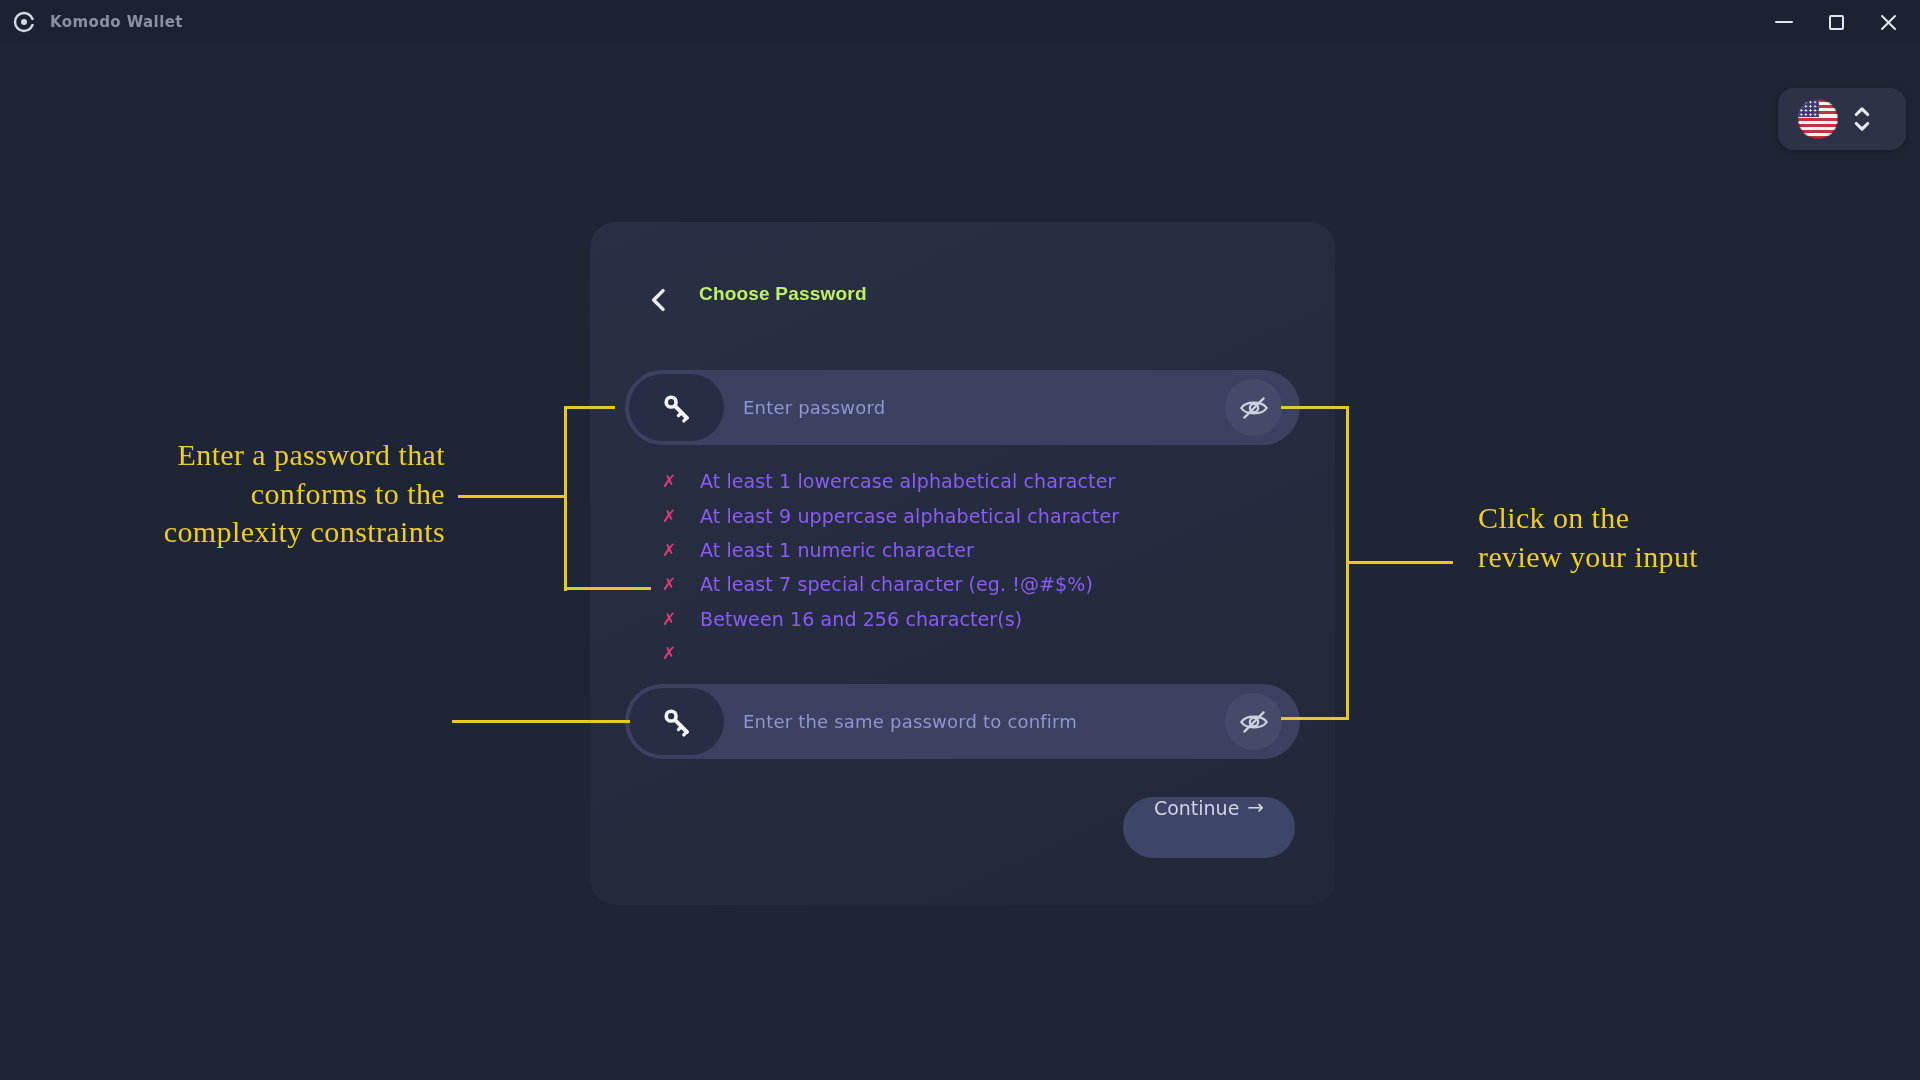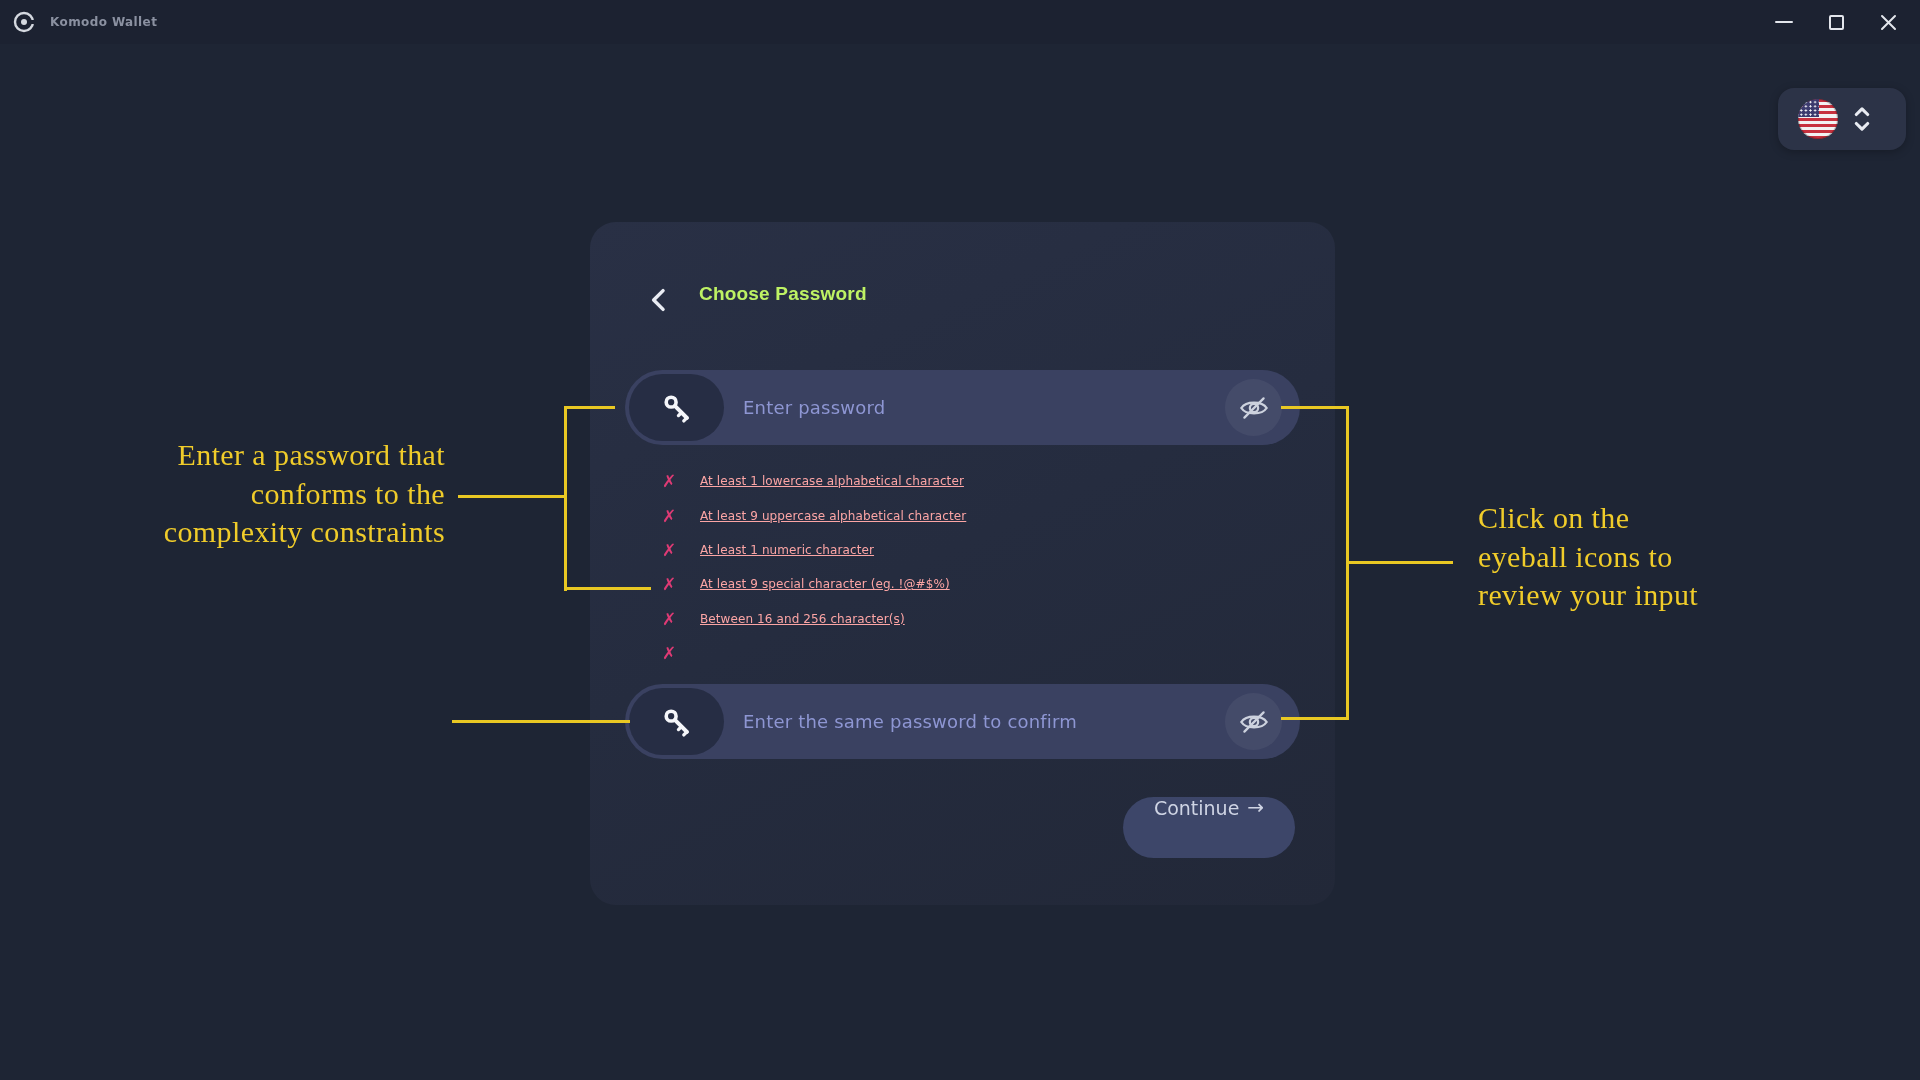--- a/index.html
+++ b/index.html
@@ -12,21 +12,21 @@
   }
   #stage { position:absolute; inset:0; width:1920px; height:1080px; background:#1e2534; }
 
   
   .titlebar {
     position:absolute; left:0; top:0; width:1920px; height:44px;
     background:#1c2231;
     display:flex; align-items:center;
   }
   .app-id { display:flex; align-items:center; gap:14px; padding-left:12px; }
-  .app-title { color:#8b91a1; font-size:12px; letter-spacing:.4px; font-weight:600; }
+  .app-title { color:#8b91a1; font-size:15px; letter-spacing:.4px; font-weight:600; }
   .win-controls { position:absolute; right:6px; top:0; height:44px; display:flex; align-items:center; }
   .win-btn { width:52px; height:44px; display:flex; align-items:center; justify-content:center; cursor:pointer; }
   .min-glyph { width:18px; height:2px; background:#e3e6ec; border-radius:1px; }
   .max-glyph { width:15px; height:15px; border:2px solid #e3e6ec; border-radius:2px; }
 
   
   .lang-select {
     position:absolute; left:1778px; top:88px; width:128px; height:62px;
     background:#2c3347; border-radius:16px;
     display:flex; align-items:center; gap:12px; padding-left:20px;
@@ -87,21 +87,21 @@
     border-radius:50%; background:rgba(255,255,255,.055);
     display:flex; align-items:center; justify-content:center; cursor:pointer;
   }
 
   
   .req-list { position:absolute; left:662px; top:464px; list-style:none; width:560px; }
   .req-list li { display:flex; align-items:center; height:34.4px; }
   .req-x {
     width:38px; color:#de3a74; font-size:17px; font-weight:700; flex:0 0 38px;
   }
-  .req-text { color:#fca5a5; font-size:12px; letter-spacing:.1px;text-decoration:underline; }
+  .req-text { color:#8b5cf6; font-size:19px; letter-spacing:.1px; }
 
   
   .continue-btn {
     position:absolute; left:1123px; top:797px; width:172px; height:61px;
     background:#3d4669; border-radius:31px; border:none; cursor:pointer;
     display:flex; align-items:flex-start; justify-content:center; gap:8px;
     color:#cfd4e4; font-size:19px; font-family:"DejaVu Sans",sans-serif;
   }
   .continue-arrow { font-size:20px; line-height:1; }
 
@@ -199,21 +199,21 @@
     <li>
       <span class="req-x">✗</span>
       <span class="req-text">At least 9 uppercase alphabetical character</span>
     </li>
     <li>
       <span class="req-x">✗</span>
       <span class="req-text">At least 1 numeric character</span>
     </li>
     <li>
       <span class="req-x">✗</span>
-      <span class="req-text">At least 9 special character (eg. !@#$%)</span>
+      <span class="req-text">At least 7 special character (eg. !@#$%)</span>
     </li>
     <li>
       <span class="req-x">✗</span>
       <span class="req-text">Between 16 and 256 character(s)</span>
     </li>
     <li>
       <span class="req-x">✗</span>
     </li>
   </ul>
 
@@ -241,21 +241,20 @@
     <span class="continue-arrow">→</span>
   </button>
 
   <div class="note note-left-top">
     <div>Enter a password that</div>
     <div>conforms to the</div>
     <div>complexity constraints</div>
   </div>
   <div class="note note-right">
     <div>Click on the</div>
-    <div>eyeball icons to</div>
     <div>review your input</div>
   </div>
 
   <div class="yline h3" style="left:458px; top:495px; width:108px;"></div>
   <div class="yline w3" style="left:564px; top:406px; height:185px;"></div>
   <div class="yline h3" style="left:566px; top:406px; width:49px;"></div>
   <div class="yline h3" style="left:566px; top:587px; width:85px;"></div>
 
   <div class="yline h3" style="left:452px; top:720px; width:178px;"></div>
 

